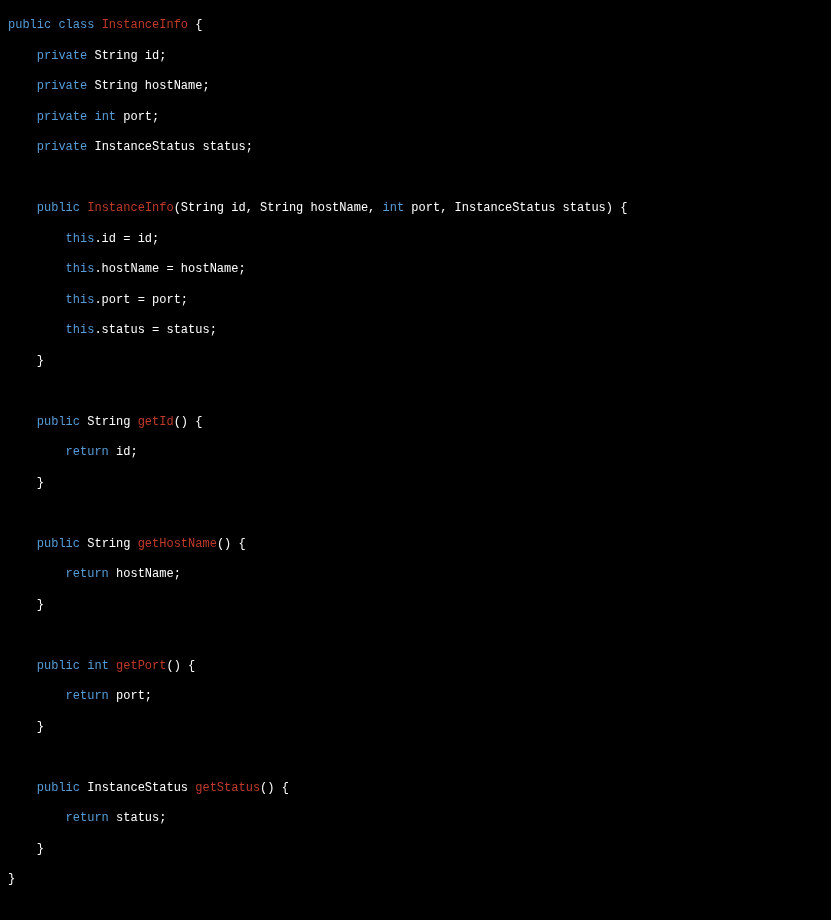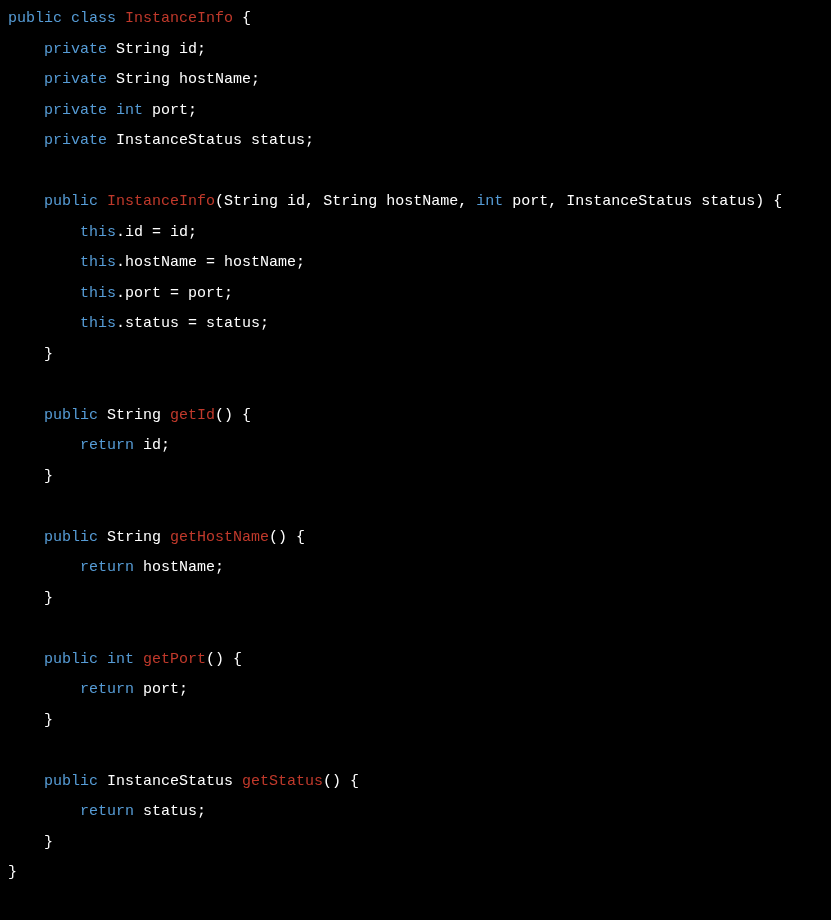--- a/index.html
+++ b/index.html
@@ -5,23 +5,23 @@
   html, body {
     margin: 0;
     padding: 0;
     background: #000000;
     width: 831px;
     height: 920px;
     overflow: hidden;
   }
   pre.code {
     margin: 0;
-    padding: 4px 8px;
+    padding: 10px 8px;
     font-family: "NSimSun", "SimSun", "Courier New", monospace;
-    font-size: 15px;
+    font-size: 12px;
     line-height: 30.5px;
     color: #ffffff;
     white-space: pre;
   }
   .kw    { color: #569cd6; }  
   .type  { color: #ffffff; }  
   .cls   { color: #c0392b; }  
   .punct { color: #ffffff; }
 </style>
 </head>

